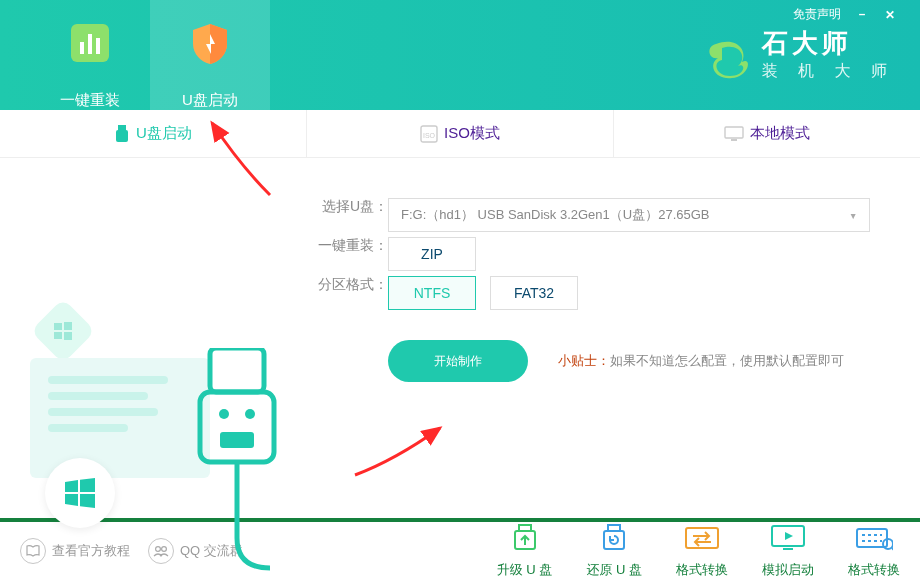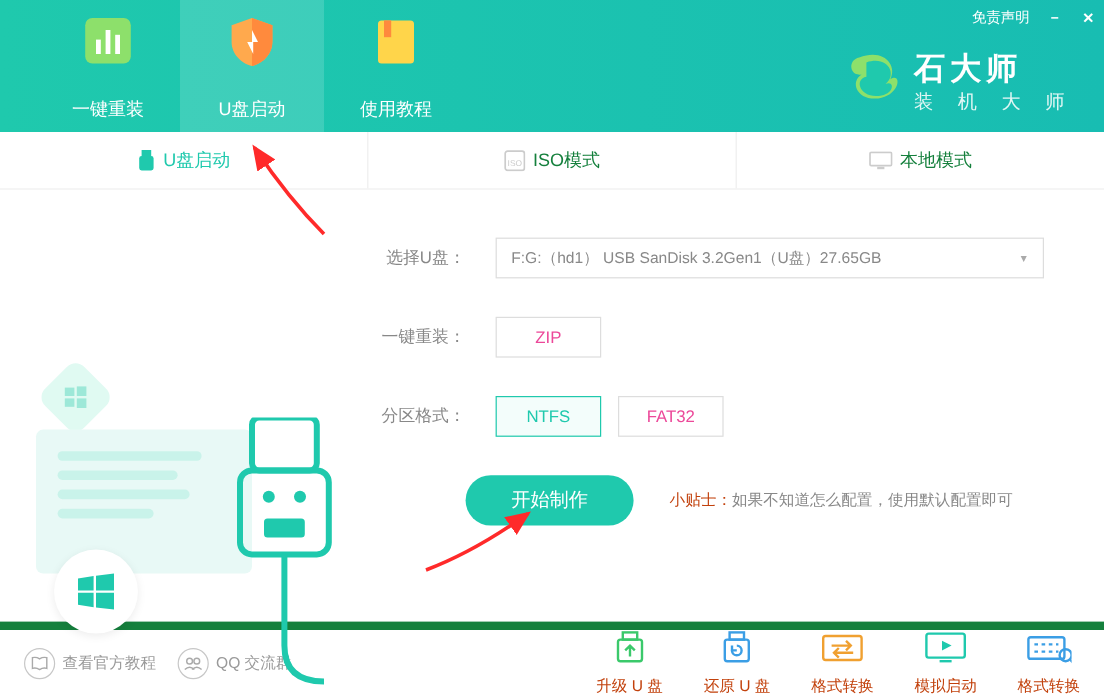--- a/index.html
+++ b/index.html
@@ -1,59 +1,59 @@
 <!DOCTYPE html>
 <html><head>
 <meta charset="utf-8">
 <style>
 * { margin: 0; padding: 0; box-sizing: border-box; font-family: "Microsoft YaHei", sans-serif; }
 body { width: 920px; height: 580px; overflow: hidden; background: #fff; }
 
 .header { height: 110px; background: linear-gradient(90deg, #1fc9ad 0%, #18bdb2 100%); display: flex; position: relative; }
 .nav-tabs { display: flex; padding-left: 30px; }
-.nav-tab { width: 120px; display: flex; flex-direction: column; align-items: center; justify-content: center; color: #fff; cursor: pointer; gap: 24px; }
+.nav-tab { width: 120px; display: flex; flex-direction: column; align-items: center; justify-content: flex-end; color: #fff; cursor: pointer; gap: 24px; }
 .nav-tab.active { background: rgba(255,255,255,0.15); }
 .nav-tab .icon-box { width: 48px; height: 48px; display: flex; align-items: center; justify-content: center; }
 .nav-tab span.label { font-size: 15px; }
 
-.brand { position: absolute; right: 25px; top: 40px; display: flex; align-items: flex-start; gap: 10px; }
+.brand { position: absolute; right: 25px; top: 26px; display: flex; align-items: flex-end; gap: 10px; }
 .brand-text { text-align: left; }
 .brand-title { color: #fff; font-size: 26px; font-weight: bold; letter-spacing: 4px; }
 .brand-sub { color: #e0f7f4; font-size: 16px; letter-spacing: 8px; }
 
-.win-controls { position: absolute; right: 6px; top: 6px; display: flex; align-items: center; gap: 14px; color: #fff; font-size: 12px; }
+.win-controls { position: absolute; right: 23px; top: 6px; display: flex; align-items: center; gap: 14px; color: #fff; font-size: 12px; }
 .win-btn { width: 14px; text-align: center; cursor: pointer; font-weight: bold; }
 
 .sub-tabs { height: 48px; display: flex; border-bottom: 1px solid #eee; }
-.sub-tab { flex: 1; display: flex; align-items: center; justify-content: center; gap: 6px; color: #15803d; cursor: pointer; font-size: 15px; border-right: 1px solid #eee; }
+.sub-tab { flex: 1; display: flex; align-items: center; justify-content: center; gap: 6px; color: #4c1d95; cursor: pointer; font-size: 15px; border-right: 1px solid #eee; }
 .sub-tab:last-child { border-right: none; }
 .sub-tab.active { color: #1fc9ad; }
 
 .main { display: flex; height: 360px; }
 .left-illus { width: 300px; position: relative; }
 .form-area { flex: 1; padding: 40px 50px 0 10px; }
-.form-row { display: flex; align-items: center; margin-bottom: 32px; gap: 25px; }
+.form-row { display: flex; align-items: flex-start; margin-bottom: 5px; }
 .form-label { width: 78px; text-align: right; color: #888; font-size: 14px; }
 .select-box { flex: 1; height: 34px; border: 1px solid #ddd; display: flex; align-items: center; padding: 16px 12px; color: #888; font-size: 13px; font-family: "SimSun", monospace; position: relative; }
 .select-box::after { content: "▾"; position: absolute; right: 12px; color: #aaa; }
 .opt-group { display: flex; gap: 14px; }
-.opt { width: 88px; height: 34px; border: 1px solid #ddd; display: flex; align-items: center; justify-content: center; font-size: 14px; color: #ec4899; cursor: pointer; }
+.opt { width: 88px; height: 34px; border: 1px solid #ddd; display: flex; align-items: center; justify-content: center; font-size: 14px; color: #0c4a6e; cursor: pointer; }
 .opt.selected { border-color: #1fc9ad; color: #1fc9ad; background: #f3fdfb; }
 
 .action-row { display: flex; align-items: center; margin-top: 30px; padding-left: 78px; gap: 30px; }
-.start-btn { width: 140px; height: 42px; border-radius: 21px; background: #1fc9ad; color: #fff; display: flex; align-items: center; justify-content: center; font-size: 16px; cursor: pointer; }
+.start-btn { width: 140px; height: 42px; border-radius: 21px; background: #1fc9ad; color: #fff; display: flex; align-items: center; justify-content: center; font-size: 12px; cursor: pointer; }
 .tip { font-size: 13px; color: #888; }
 .tip .tip-label { color: #c2410c; }
 
-.bottom { height: 62px; border-top: 7px solid #15803d; display: flex; align-items: center; padding: 0 20px; }
+.bottom { height: 62px; border-top: 4px solid #15803d; display: flex; align-items: center; padding: 0 20px; }
 .bottom-left { display: flex; gap: 18px; }
 .bl-item { display: flex; align-items: center; gap: 6px; color: #9a9a9a; font-size: 13px; cursor: pointer; }
 .bl-circ { width: 26px; height: 26px; border: 1.5px solid #c7c7c7; border-radius: 50%; display: flex; align-items: center; justify-content: center; font-size: 13px; }
 .bottom-right { margin-left: auto; display: flex; gap: 34px; }
-.br-item { display: flex; flex-direction: column; align-items: center; gap: 6px; color: #c2410c; font-size: 13px; cursor: pointer; }
+.br-item { display: flex; flex-direction: column; align-items: center; gap: 6px; color: #15803d; font-size: 13px; cursor: pointer; }
 .br-icon { width: 38px; height: 32px; display: flex; align-items: center; justify-content: center; }
 
 .arrow { position: absolute; pointer-events: none; }
 .arrow1 { left: 200px; top: 115px; }
 .arrow2 { left: 345px; top: 420px; }
 
 
 .usb-illus { position: absolute; left: 180px; top: 190px; }
 .monitor { position: absolute; left: 30px; top: 200px; width: 180px; height: 120px; background: #e8f9f6; border-radius: 6px; }
 .win-circle { position: absolute; left: 45px; top: 300px; width: 70px; height: 70px; background: #fff; border-radius: 50%; box-shadow: 0 2px 8px rgba(0,0,0,.08); display: flex; align-items: center; justify-content: center; }
@@ -77,29 +77,20 @@
     </div>
     <div class="nav-tab active">
       <div class="icon-box">
         <svg width="46" height="46">
             <path d="M23 4 L40 10 V24 C40 34 32 42 23 44 C14 42 6 34 6 24 V10 Z" fill="#ffa94d"></path>
             <path d="M23 4 L40 10 V24 C40 34 32 42 23 44 V4 Z" fill="#ff8a3d"></path>
             <polygon points="23,14 28,24 24,24 24,34 19,24 23,24" fill="#fff"></polygon>
           </svg>
       </div>
       <span class="label">U盘启动</span>
-    </div>
-    <div class="nav-tab">
-      <div class="icon-box">
-        <svg width="46" height="46">
-            <rect x="8" y="6" width="30" height="36" rx="3" fill="#ffd54a"></rect>
-            <rect x="13" y="6" width="6" height="14" fill="#ff8a3d"></rect>
-          </svg>
-      </div>
-      <span class="label">使用教程</span>
     </div>
   </div>
 
   <div class="brand">
     <svg width="46" height="46">
         <path d="M10 8 C30 0 42 14 36 26 C46 20 44 40 26 42 C8 44 2 28 12 22 C2 24 0 10 10 8 Z" fill="#8de06b"></path>
         <path d="M16 12 C34 6 42 22 32 30 C40 26 40 40 24 40 C10 40 6 26 16 24 Z" fill="#1fc9ad"></path>
       </svg>
     <div class="brand-text">
       <div class="brand-title">石大师</div>

